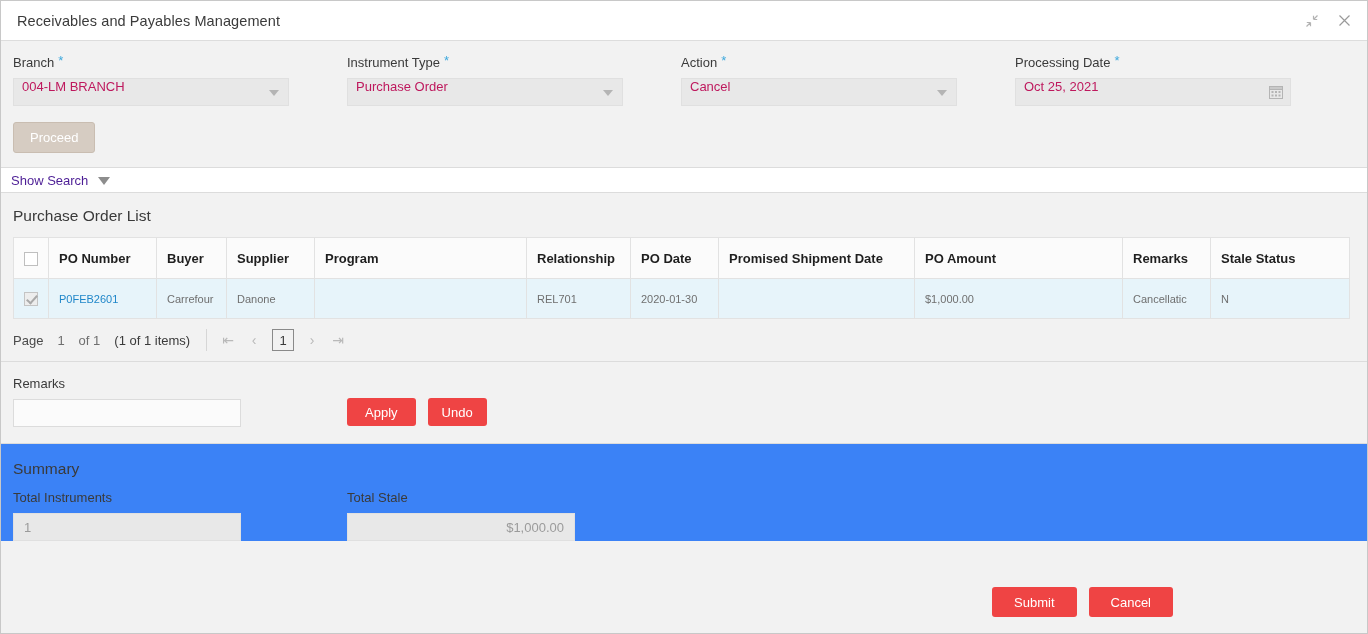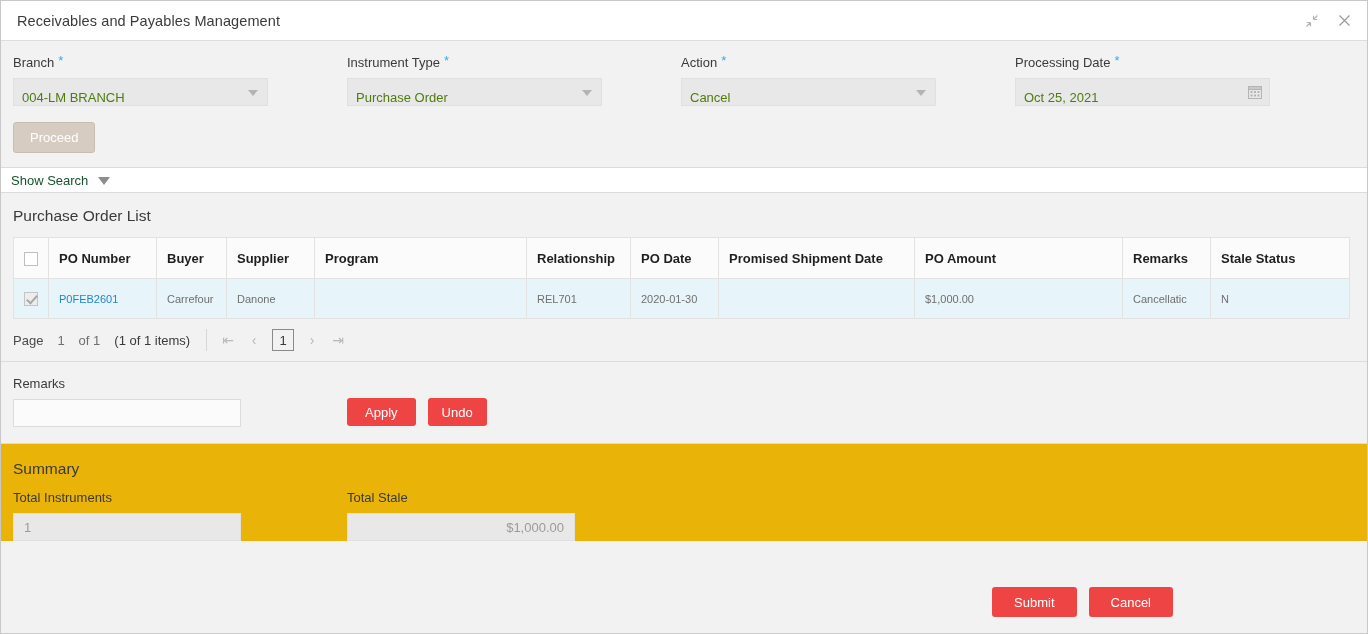--- a/index.html
+++ b/index.html
@@ -75,25 +75,25 @@
     color: #3fa9dd;
     font-size: 13px;
     line-height: 11px;
   }
   .select-box, .input-box {
     position: relative;
     height: 28px;
     background: #e8e8e8;
     border: 1px solid #e0e0e0;
     display: flex;
-    align-items: flex-end;
+    align-items: flex-start;
     padding: 0 26px 0 8px;
     font-size: 13px;
-    color: #4d7c0f;
-    width: 255px;
+    color: #be185d;
+    width: 276px;
   }
   .caret-down {
     position: absolute;
     right: 9px; top: 50%;
     margin-top: -2px;
     width: 0; height: 0;
     border-left: 5px solid transparent;
     border-right: 5px solid transparent;
     border-top: 6px solid #b4b4b4;
   }
@@ -123,21 +123,21 @@
     border-top: 1px solid #dcdcdc;
     border-bottom: 1px solid #dcdcdc;
     height: 26px;
     display: flex;
     align-items: center;
     padding-left: 10px;
     flex: 0 0 auto;
   }
   .showsearch-label {
     font-size: 13px;
-    color: #14532d;
+    color: #4c1d95;
     cursor: pointer;
     display: flex;
     align-items: center;
     gap: 10px;
   }
   .showsearch-caret {
     width: 0; height: 0;
     border-left: 6px solid transparent;
     border-right: 6px solid transparent;
     border-top: 8px solid #8d8d8d;
@@ -289,21 +289,21 @@
     font-family: "Liberation Sans", sans-serif;
     font-size: 13px;
     padding: 0 18px;
     height: 28px;
     cursor: pointer;
   }
   .btn-teal.narrow { padding: 0 14px; text-align: right; }
 
   
   .summary-section {
-    background: #eab308;
+    background: #3b82f6;
     padding: 16px 12px 0 12px;
     flex: 0 0 auto;
   }
   .summary-fields { display: flex; }
   .sum-field { width: 334px; }
   .sum-label { font-size: 13px; color: #3a3a3a; margin-bottom: 8px; }
   .sum-box {
     width: 228px; height: 28px;
     background: #e8e8e8;
     border: 1px solid #e0e0e0;

